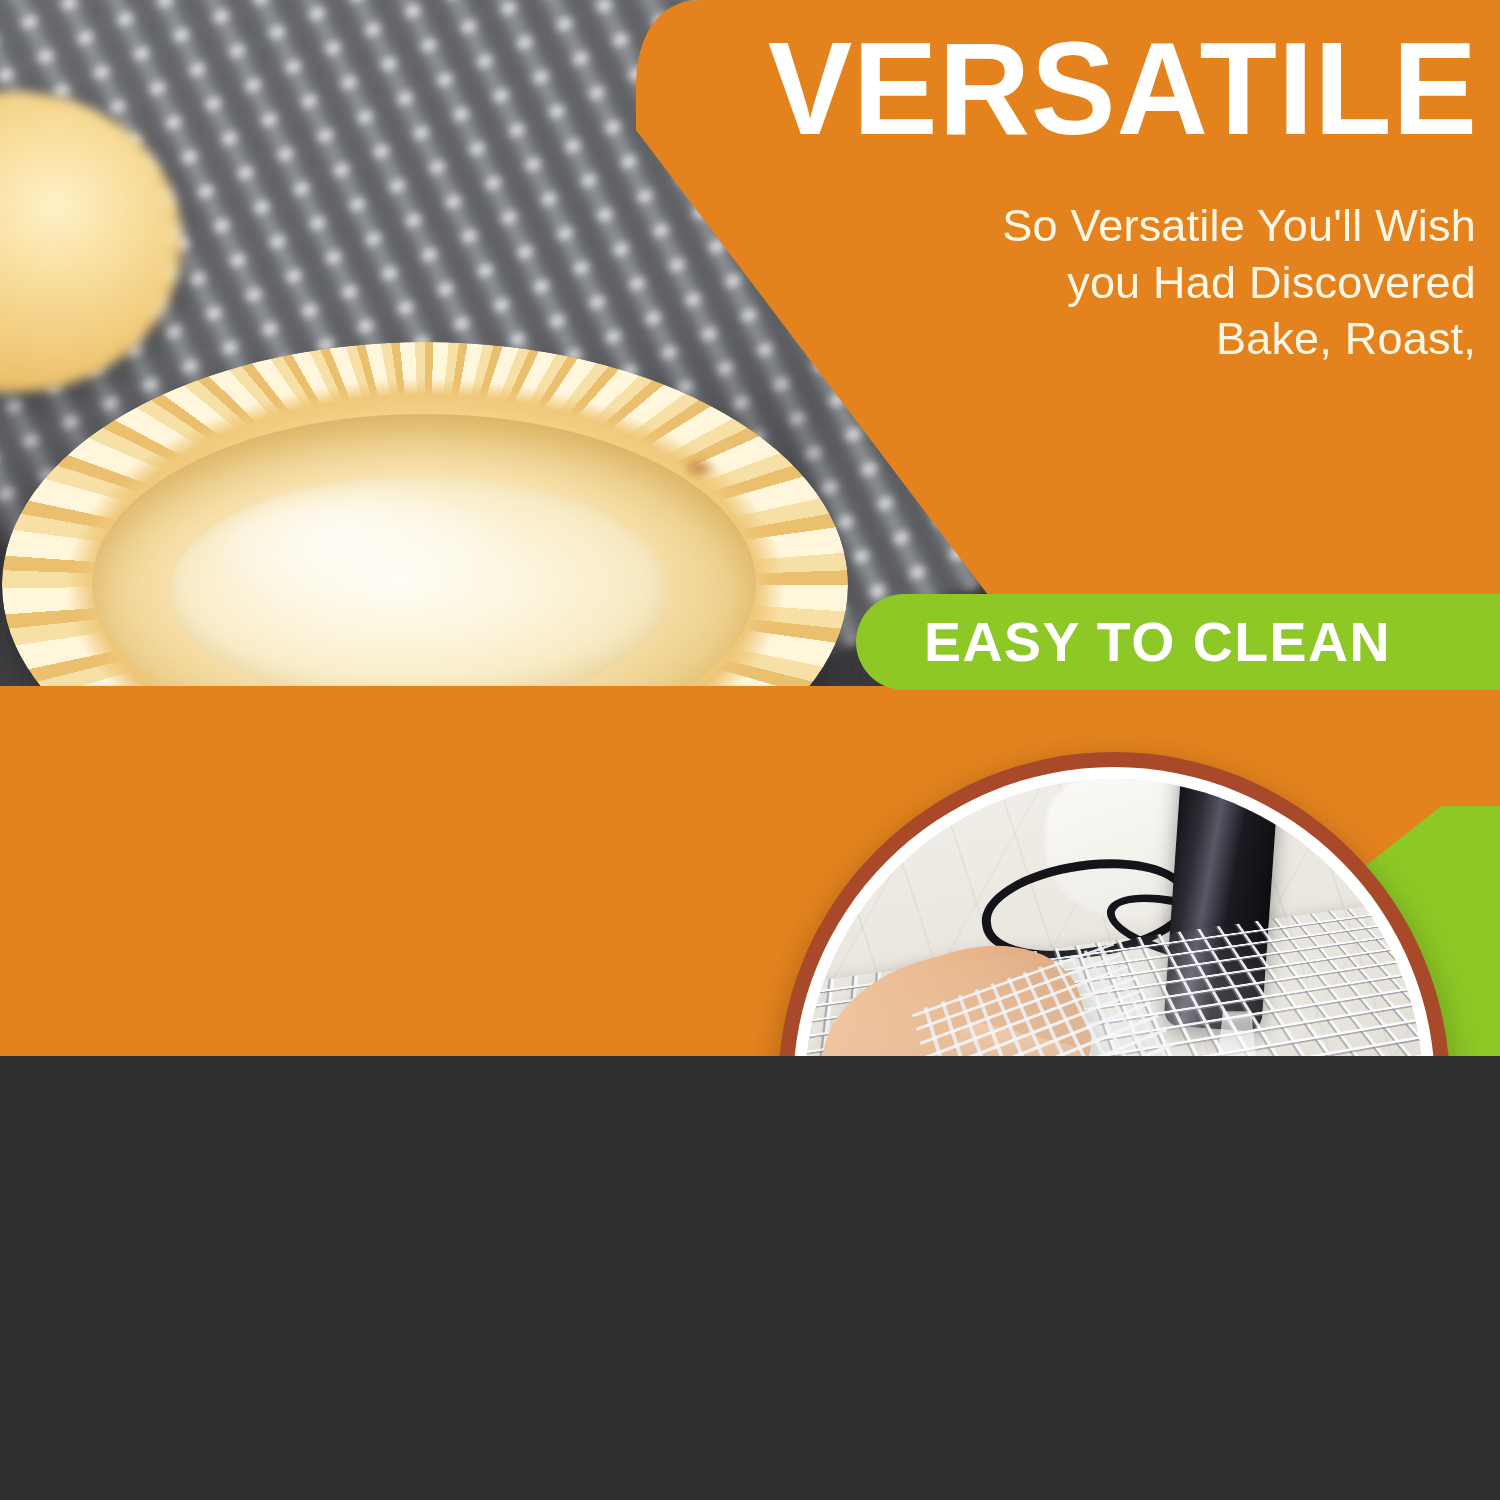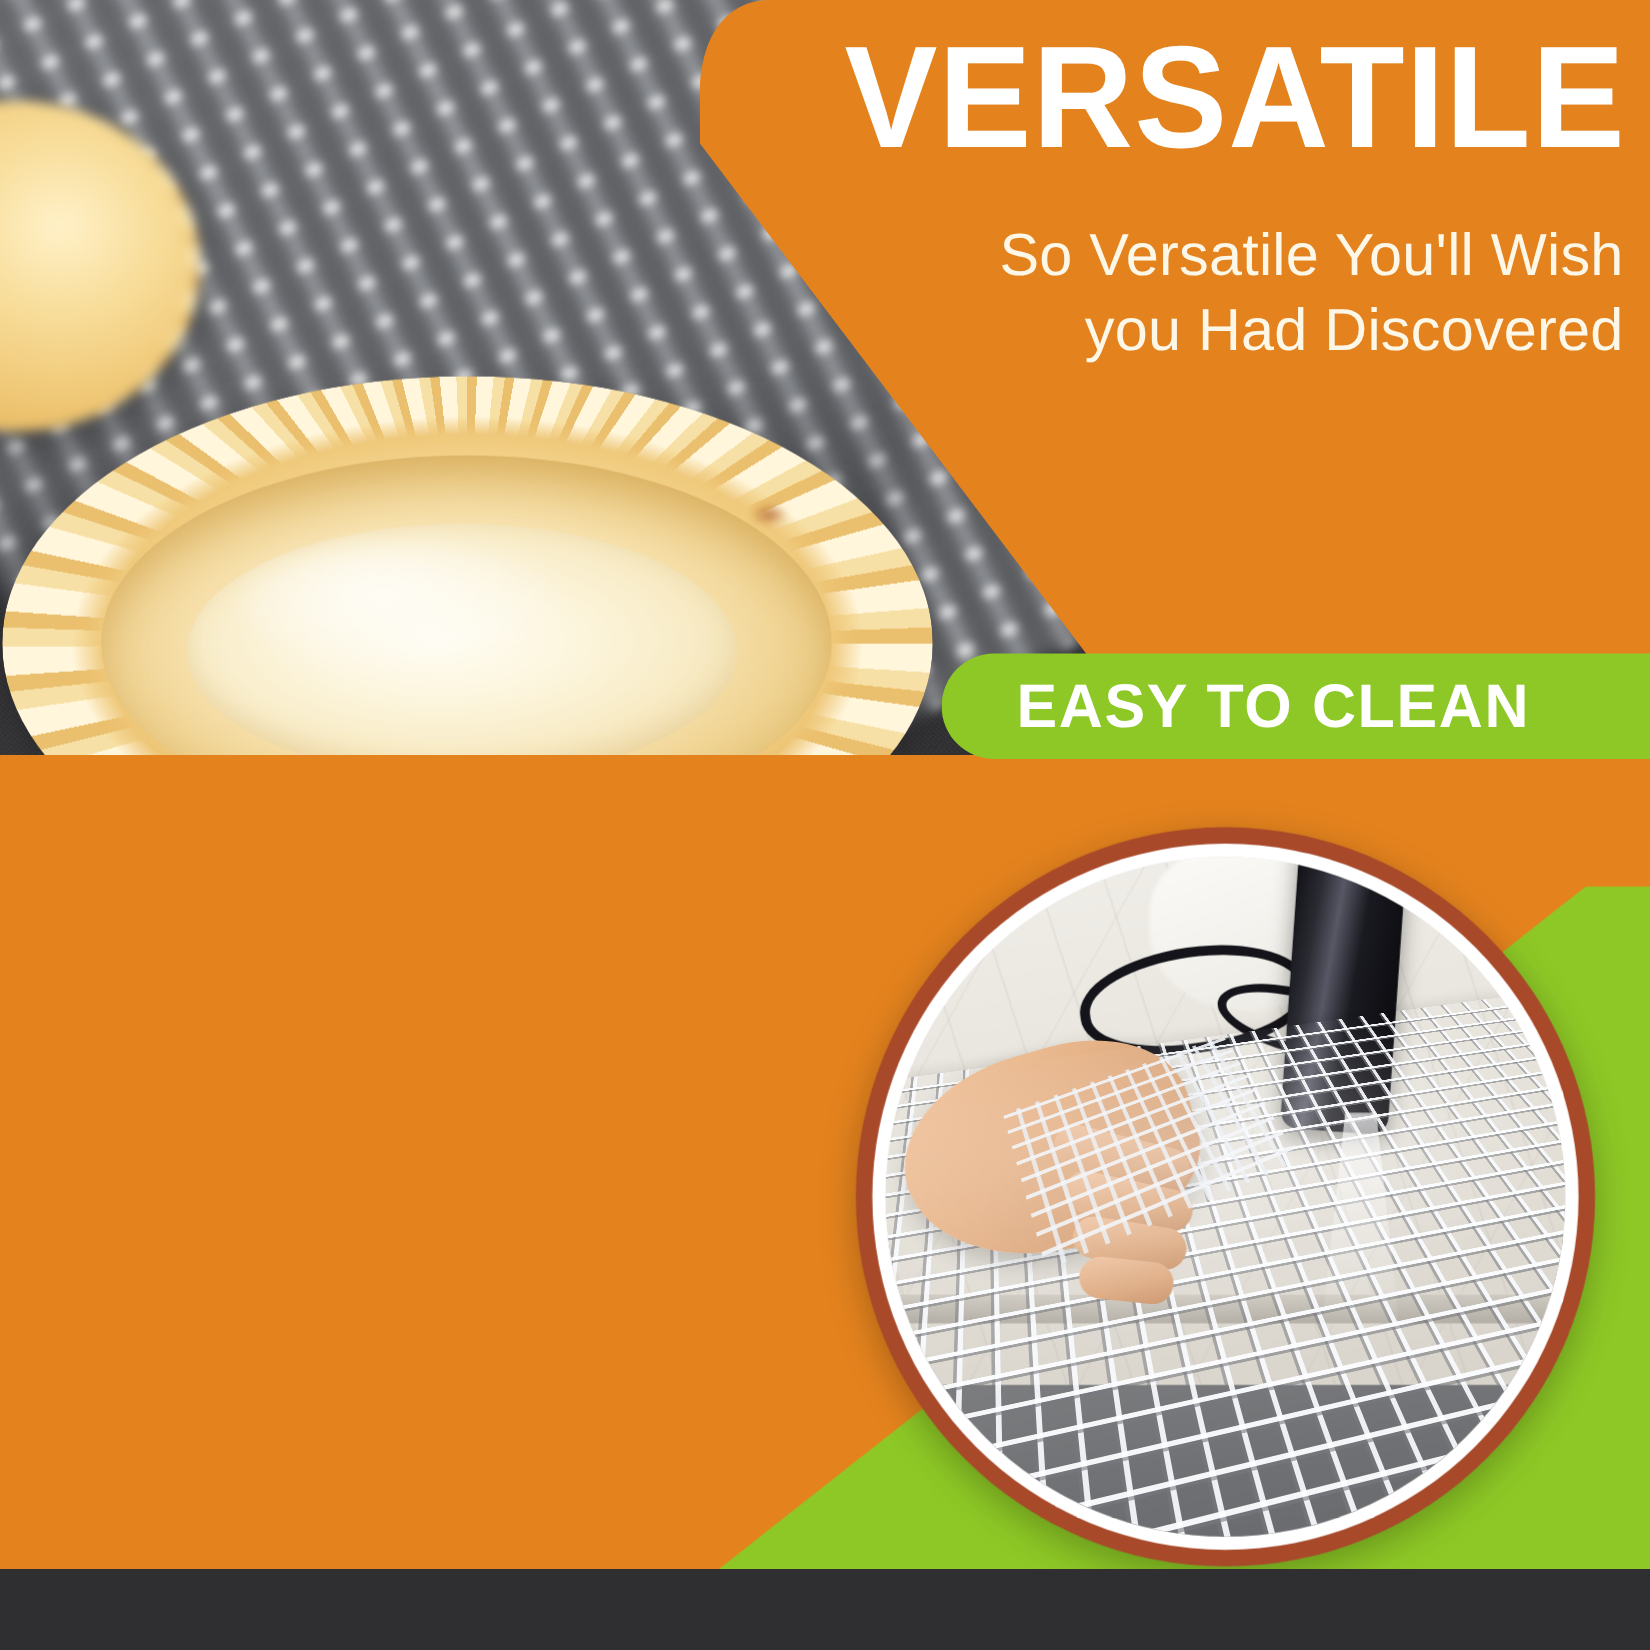--- a/index.html
+++ b/index.html
@@ -7,21 +7,21 @@
 
   html,body{
     width:1500px; height:1500px;
     background:#2f2f32;
     font-family:"Liberation Sans", sans-serif;
     overflow:hidden;
   }
 
   #stage{
     position:relative;
-    width:1500px; height:1426px;
+    width:1500px; height:1056px;
     overflow:hidden;
   }
 
   
   .photo-base{
     position:absolute; inset:0;
     background:
       radial-gradient(ellipse 70% 55% at 18% 92%, #5b5b5e 0%, #46464a 38%, #3a3a3d 70%, #313134 100%),
       linear-gradient(168deg,#4a4a4e 0%,#424246 30%,#3b3b3f 60%,#343437 100%);
   }
@@ -270,21 +270,21 @@
     transform-origin:100% 50%;
   }
 
   
   .subcopy{
     position:absolute;
     right:24px; top:198px;
     width:660px;
     text-align:right;
     color:#fdf7e8;
-    font-size:54px;
+    font-size:45px;
     line-height:1.26;
     font-weight:normal;
     letter-spacing:.2px;
   }
   .subcopy .line{ display:block; white-space:nowrap; }
 
   
   .inset{
     position:absolute;
     left:778px; top:752px;
@@ -461,20 +461,21 @@
   <div class="orange-lower"></div>
   <div class="green-wedge"></div>
   <div class="orange-panel"></div>
   <div class="orange-gap"></div>
 
   <div class="headline">VERSATILE</div>
 
   <div class="subcopy">
     <span class="line">So Versatile You'll Wish</span>
     <span class="line">you Had Discovered</span>
+    <span class="line">Bake, Roast,</span>
   </div>
 
   <div class="green-pill">
     <span class="green-pill-label">EASY TO CLEAN</span>
   </div>
 
   <div class="inset">
     <div class="inset-ring"></div>
     <div class="inset-photo">
       <div class="in-floor"></div>

